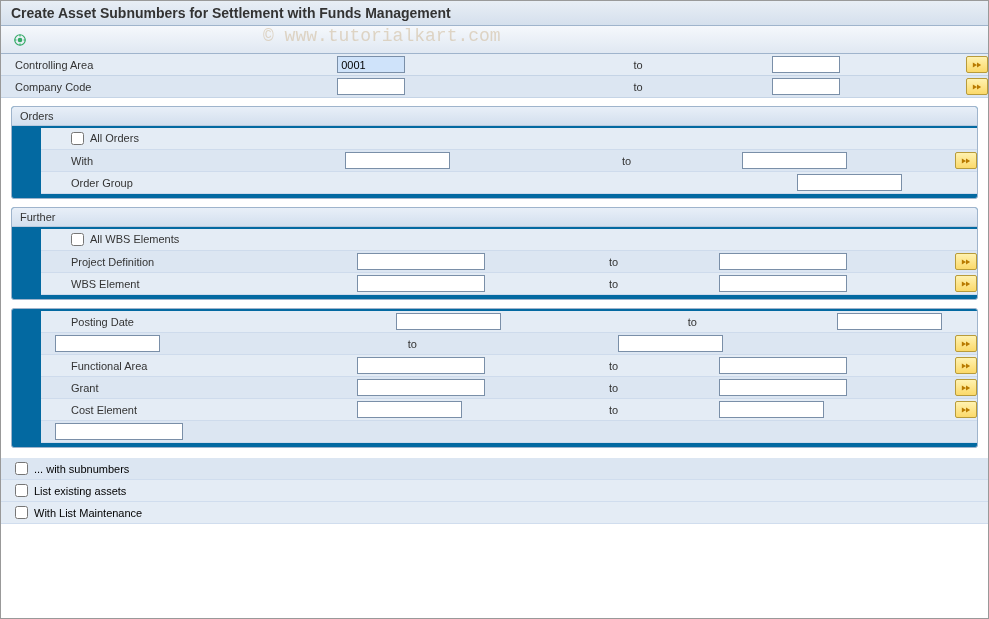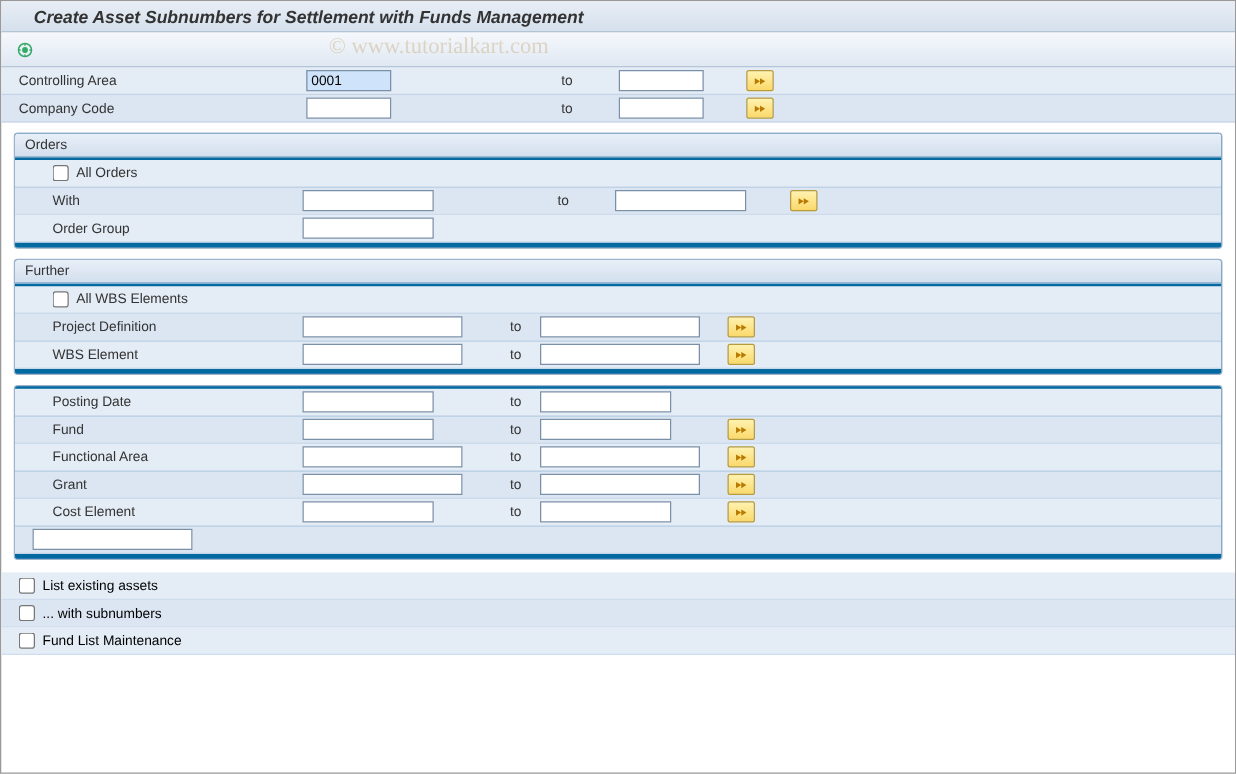--- a/index.html
+++ b/index.html
@@ -8,23 +8,22 @@
   font-size: 11px;
   background: #fff;
   width: 989px;
   height: 619px;
   position: relative;
   border: 1px solid #999;
 }
 .title-bar {
   background: linear-gradient(to bottom, #e8eef5 0%, #d5e0ed 100%);
   border-bottom: 1px solid #9fb4cc;
-  padding: 4px 26px;
+  padding: 4px 10px;
   font-weight: bold;
-  font-style: italic;
   font-size: 14px;
   color: #333;
 }
 .toolbar {
   background: linear-gradient(to bottom, #f5f8fc 0%, #e0e8f2 100%);
   border-bottom: 1px solid #9fb4cc;
   padding: 4px 10px;
   height: 28px;
   display: flex;
   align-items: center;
@@ -33,32 +32,33 @@
   width: 18px; height: 18px;
   display: flex; align-items: center; justify-content: center;
   cursor: pointer;
 }
 .exec-icon svg { width: 14px; height: 14px; }
 .watermark {
   position: absolute;
   top: 25px; left: 262px;
   color: rgba(210,190,160,0.6);
   font-size: 18px;
-  font-family: Liberation Serif, serif;
+  font-family: Liberation Mono, monospace;
   pointer-events: none;
   z-index: 100;
 }
 .content { padding: 0; }
 .row {
   display: flex;
   align-items: center;
   background: #dce6f2;
   border-bottom: 1px solid #c5d4e6;
   height: 22px;
   padding-left: 14px;
+  justify-content: space-between;
 }
 .row.alt { background: #e4ecf5; }
 .label { width: 230px; color: #333; }
 .label.indent { padding-left: 16px; }
 .input-s { width: 68px; height: 17px; border: 1px solid #7a8fa8; background:#fff; padding: 0 3px; font-size:11px; }
 .input-m { width: 105px; height: 17px; border: 1px solid #7a8fa8; background:#fff; padding: 0 3px; font-size:11px; }
 .input-l { width: 128px; height: 17px; border: 1px solid #7a8fa8; background:#fff; padding: 0 3px; font-size:11px; }
 .input-sel { background: #cfe3fa; }
 .to-cell { width: 70px; padding-left: 24px; color:#333; }
 .to-cell-narrow { width: 30px; padding-left: 6px; color:#333; }
@@ -81,21 +81,21 @@
   overflow: hidden;
 }
 .group-title {
   background: linear-gradient(to bottom,#e8eff8,#d3dfee);
   border-bottom: 1px solid #b8c9dd;
   padding: 3px 8px;
   font-size: 11px;
   color: #333;
 }
 .group-body { padding: 2px 0 4px 0; }
-.group-body .row { background: #dce6f2; border-bottom: 1px solid #cedbec; }
+.group-body .row { background: #dce6f2; border-bottom: 1px solid #cedbec; margin-left: 29px; }
 .group-body .row.alt { background: #e4ecf5; }
 .group-body .label { width: 216px; }
 .chk { width: 13px; height: 13px; margin-right: 6px; vertical-align: middle; }
 .chk-row { display:flex; align-items:center; background:#e4ecf5; border-bottom:1px solid #d0ddee; height:22px; padding-left:14px; }
 .bottom-block { margin-top: 10px; }
 .col-from { width: 180px; display:flex; }
 .col-to { width: 180px; display:flex; }
 </style>
 </head>
 <body>
@@ -215,21 +215,20 @@
 
   <div class="group-box">
     <div class="group-body">
       <div class="row alt">
         <div class="label indent">Posting Date</div>
         <div style="width:160px"><input class="input-m" style=""></div>
         <div class="to-cell-narrow">to</div>
         <div style="width:140px"><input class="input-m" style=""></div>
       </div>
       <div class="row">
-        <div class="label indent">Fund</div>
         <div style="width:160px"><input class="input-m" style=""></div>
         <div class="to-cell-narrow">to</div>
         <div style="width:140px"><input class="input-m" style=""></div>
         <div class="multi-btn tight">
             <svg viewBox="0 0 12 8">
               <path d="M1 1 L6 4 L1 7 Z M6 1 L11 4 L6 7 Z" fill="#b87a00"></path>
             </svg>
           </div>
       </div>
       <div class="row alt">
@@ -265,27 +264,27 @@
             </svg>
           </div>
       </div>
       <div class="row">
         <div style="width:160px"><input class="input-l" style=""></div>
       </div>
     </div>
   </div>
 
   <div class="bottom-block">
+    <div class="chk-row" style="background:#dce6f2">
+      <input type="checkbox" class="chk" style="">
+        <span>... with subnumbers</span>
+    </div>
     <div class="chk-row">
       <input type="checkbox" class="chk" style="">
         <span>List existing assets</span>
     </div>
-    <div class="chk-row" style="background:#dce6f2">
-      <input type="checkbox" class="chk" style="">
-        <span>... with subnumbers</span>
-    </div>
     <div class="chk-row">
       <input type="checkbox" class="chk" style="">
-        <span>Fund List Maintenance</span>
+        <span>With List Maintenance</span>
     </div>
   </div>
 
 </div>
 
 </body></html>

